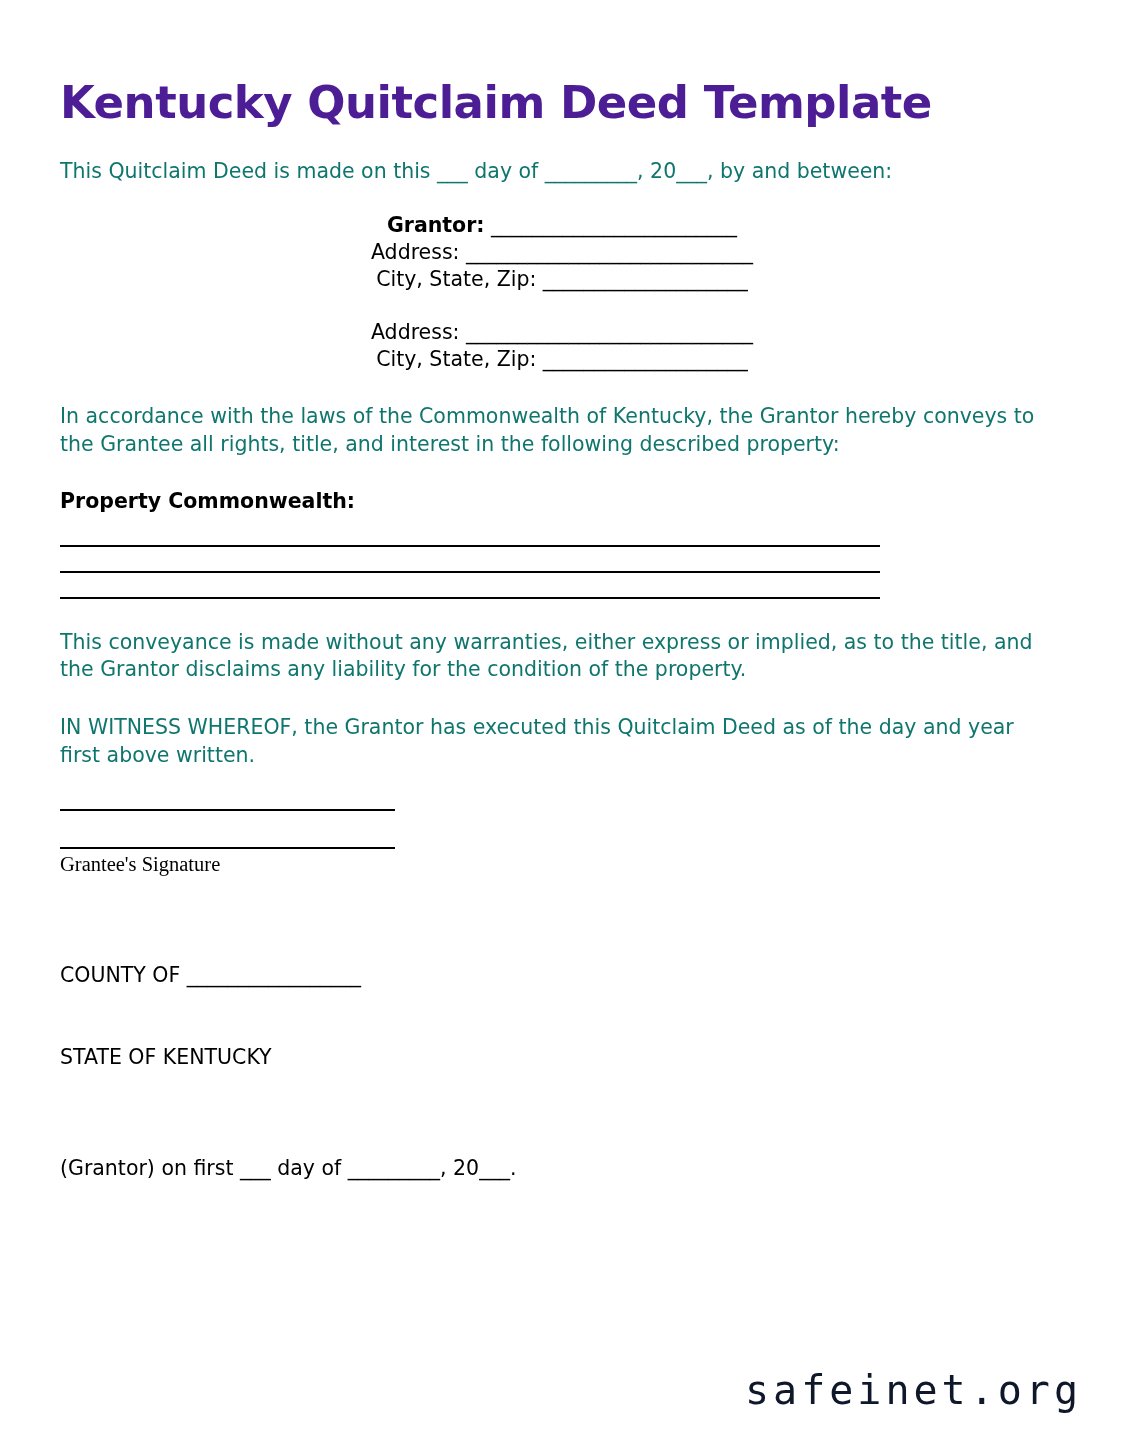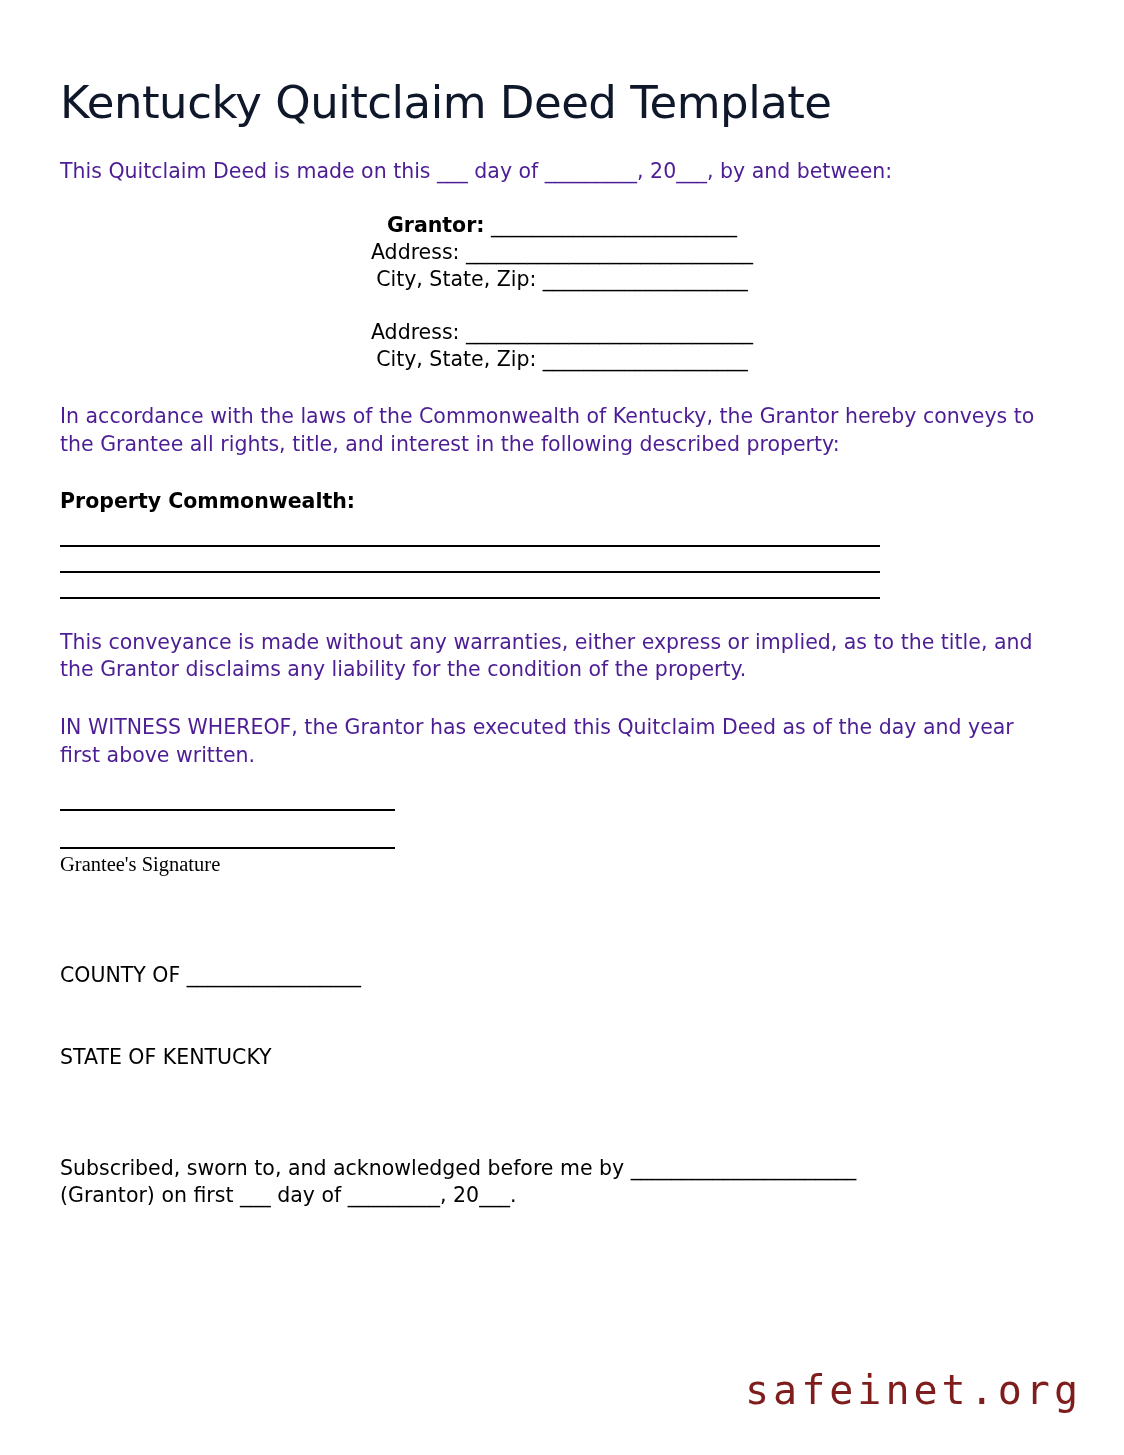--- a/index.html
+++ b/index.html
@@ -23,32 +23,32 @@
     top: 0;
     width: 1124px;
     height: 1455px;
     background: #ffffff;
     box-sizing: border-box;
     padding: 60px 60px 0 60px;
   }
 
   .doc-title {
     font-size: 45px;
-    font-weight: normal;
+    font-weight: bold;
     letter-spacing: -0.5px;
     line-height: 1.12;
     margin: 18px 0 0 0;
-    color: #0f172a;
+    color: #4c1d95;
   }
 
   .para {
     font-size: 20.5px;
     line-height: 1.35;
     margin: 30px 0 0 0;
-    color: #4c1d95;
+    color: #0f766e;
     max-width: 1000px;
   }
 
   .party-block {
     margin-top: 26px;
     font-size: 20.5px;
     line-height: 1.32;
     text-align: center;
   }
   .party-block.second {
@@ -124,21 +124,21 @@
     margin-top: 2px;
   }
 
   .watermark {
     position: absolute;
     right: 42px;
     bottom: 42px;
     font-family: "DejaVu Sans Mono", monospace;
     font-size: 40px;
     letter-spacing: 4px;
-    color: #7f1d1d;
+    color: #0f172a;
     white-space: pre;
   }
 </style>
 </head>
 <body>
 
 <div class="page">
 
   <h1 class="doc-title">Kentucky Quitclaim Deed Template</h1>
 
@@ -177,20 +177,19 @@
     <div class="sig-rule"></div>
     <div class="sig-label">Grantee's Signature</div>
   </div>
 
   <div class="state-block">
     <div>COUNTY OF _________________</div>
     <div>STATE OF KENTUCKY</div>
   </div>
 
   <div class="notary-ack">
-    <div>Subscribed, sworn to, and acknowledged before me by ______________________</div>
     <div>(Grantor) on first ___ day of _________, 20___.</div>
   </div>
 
 
   <div class="watermark">safeinet.org</div>
 
 </div>
 
 </body></html>

